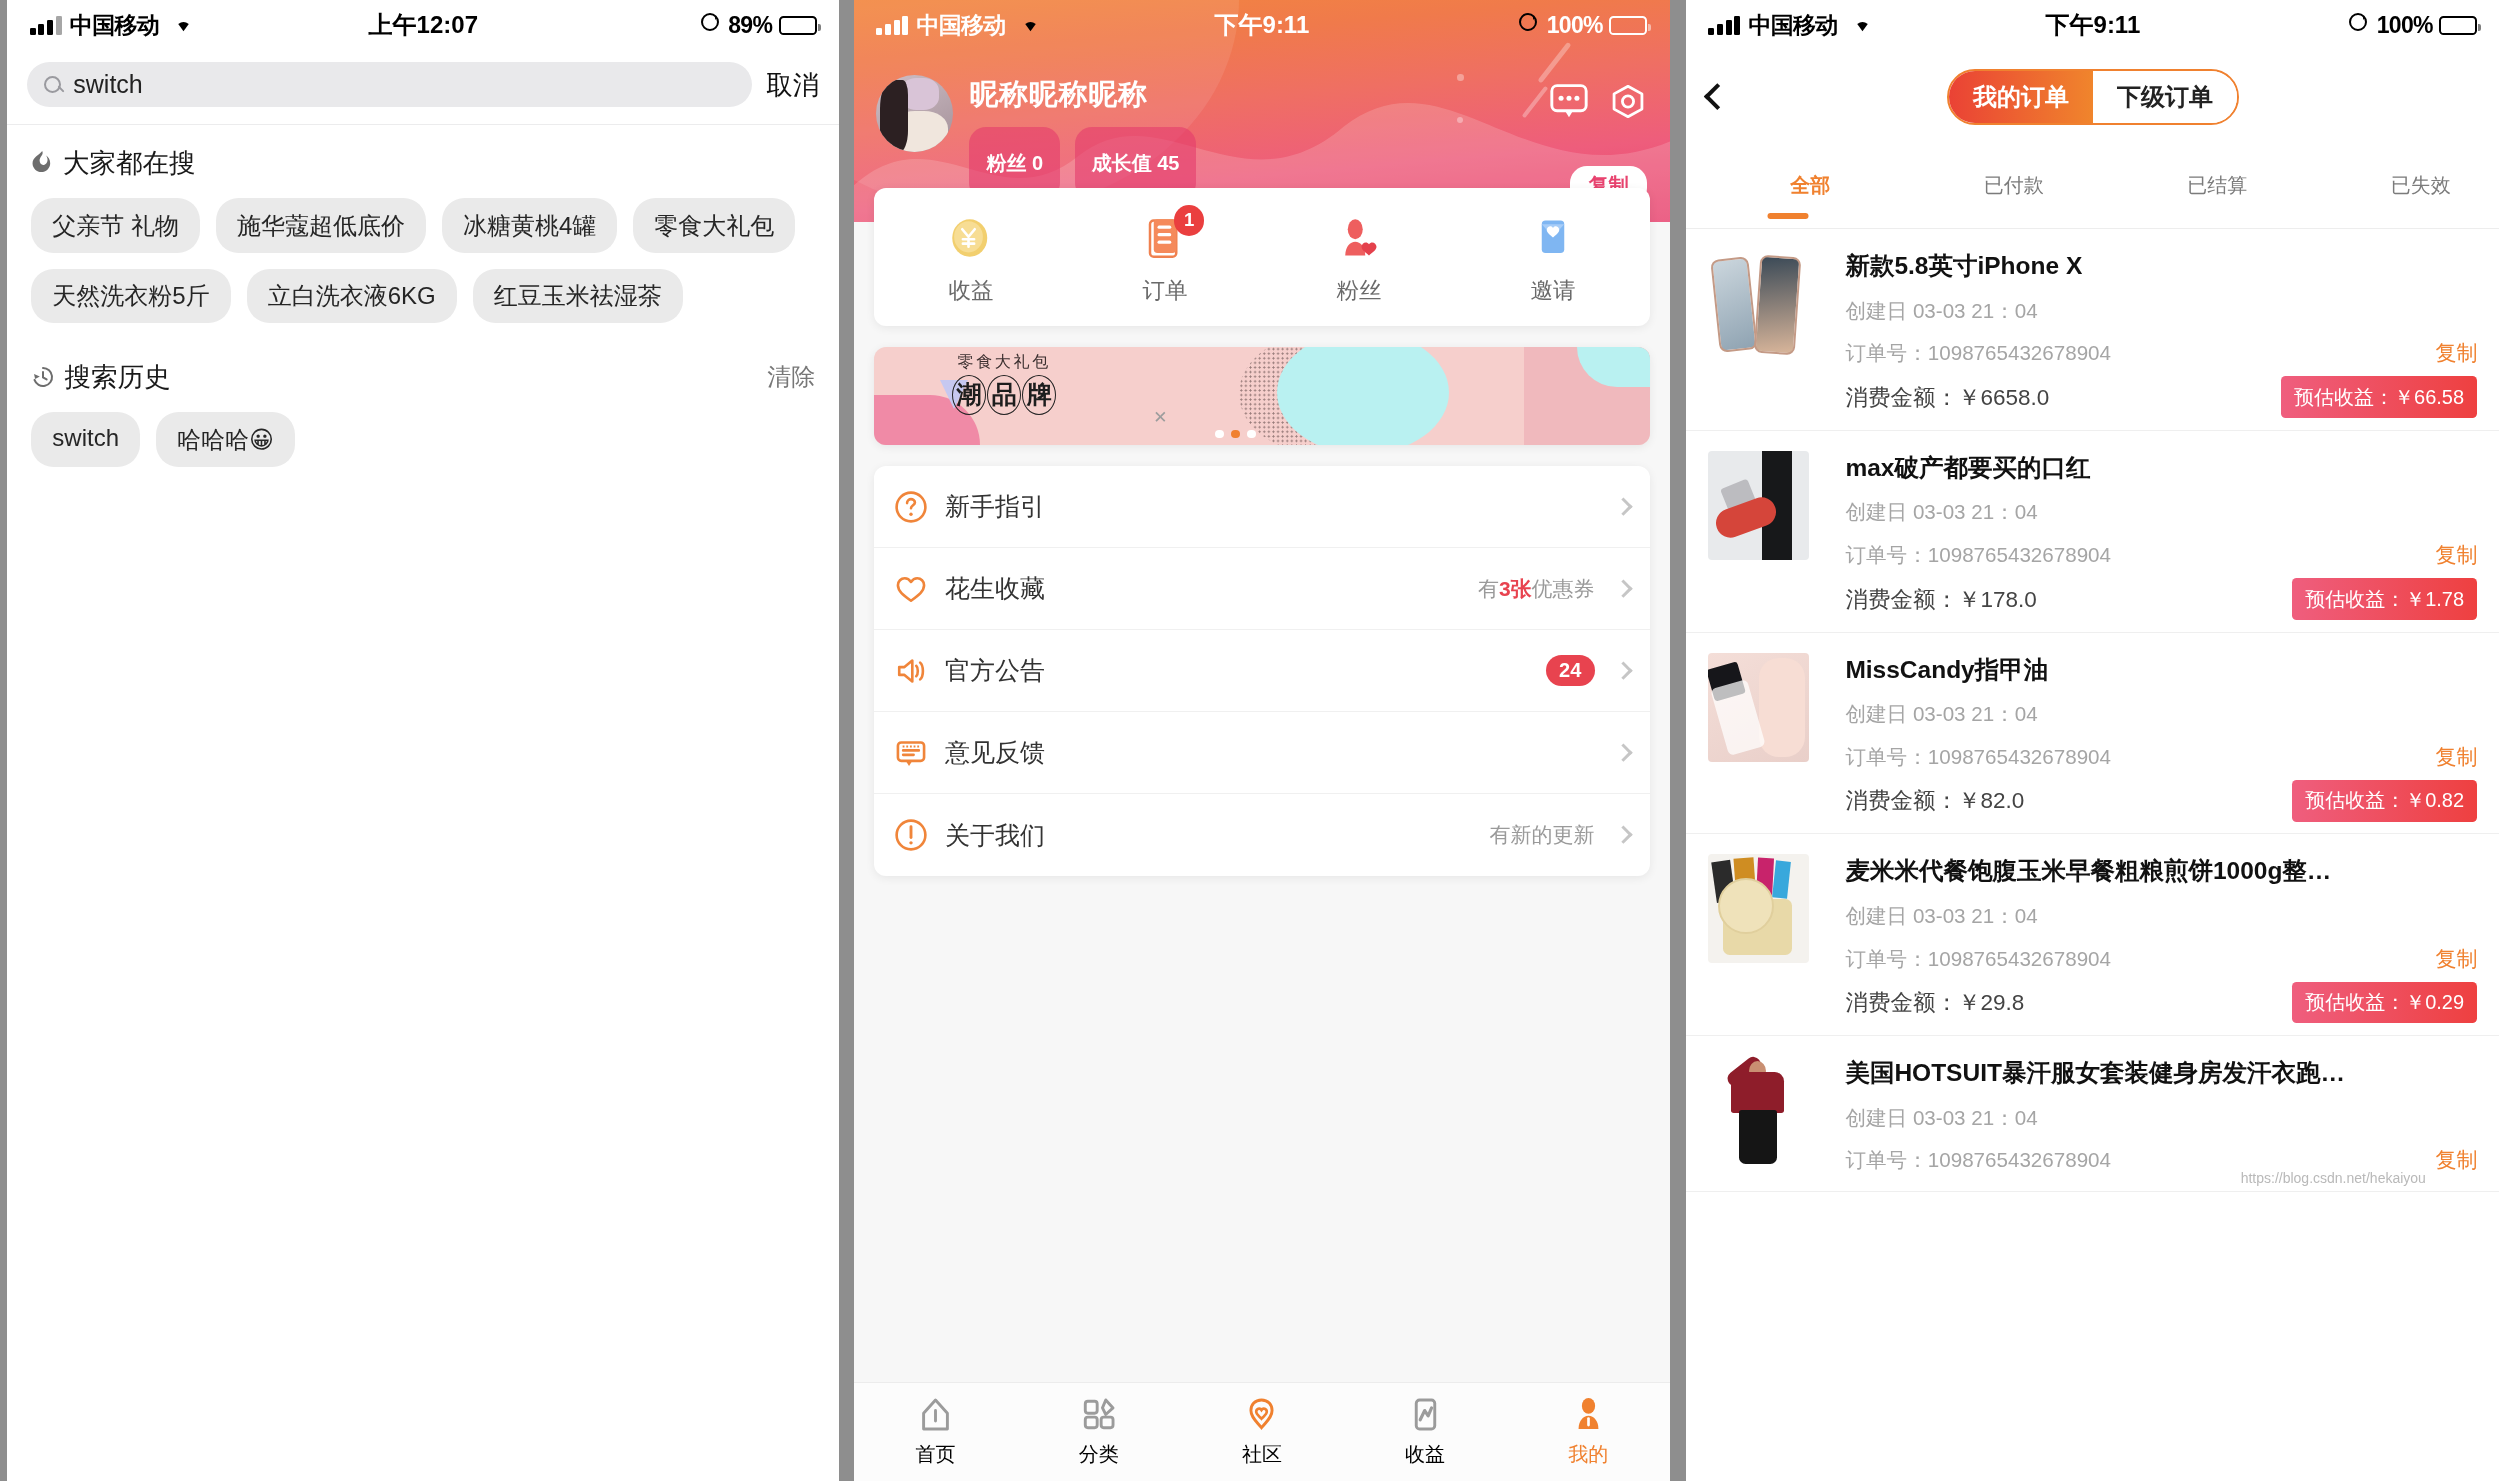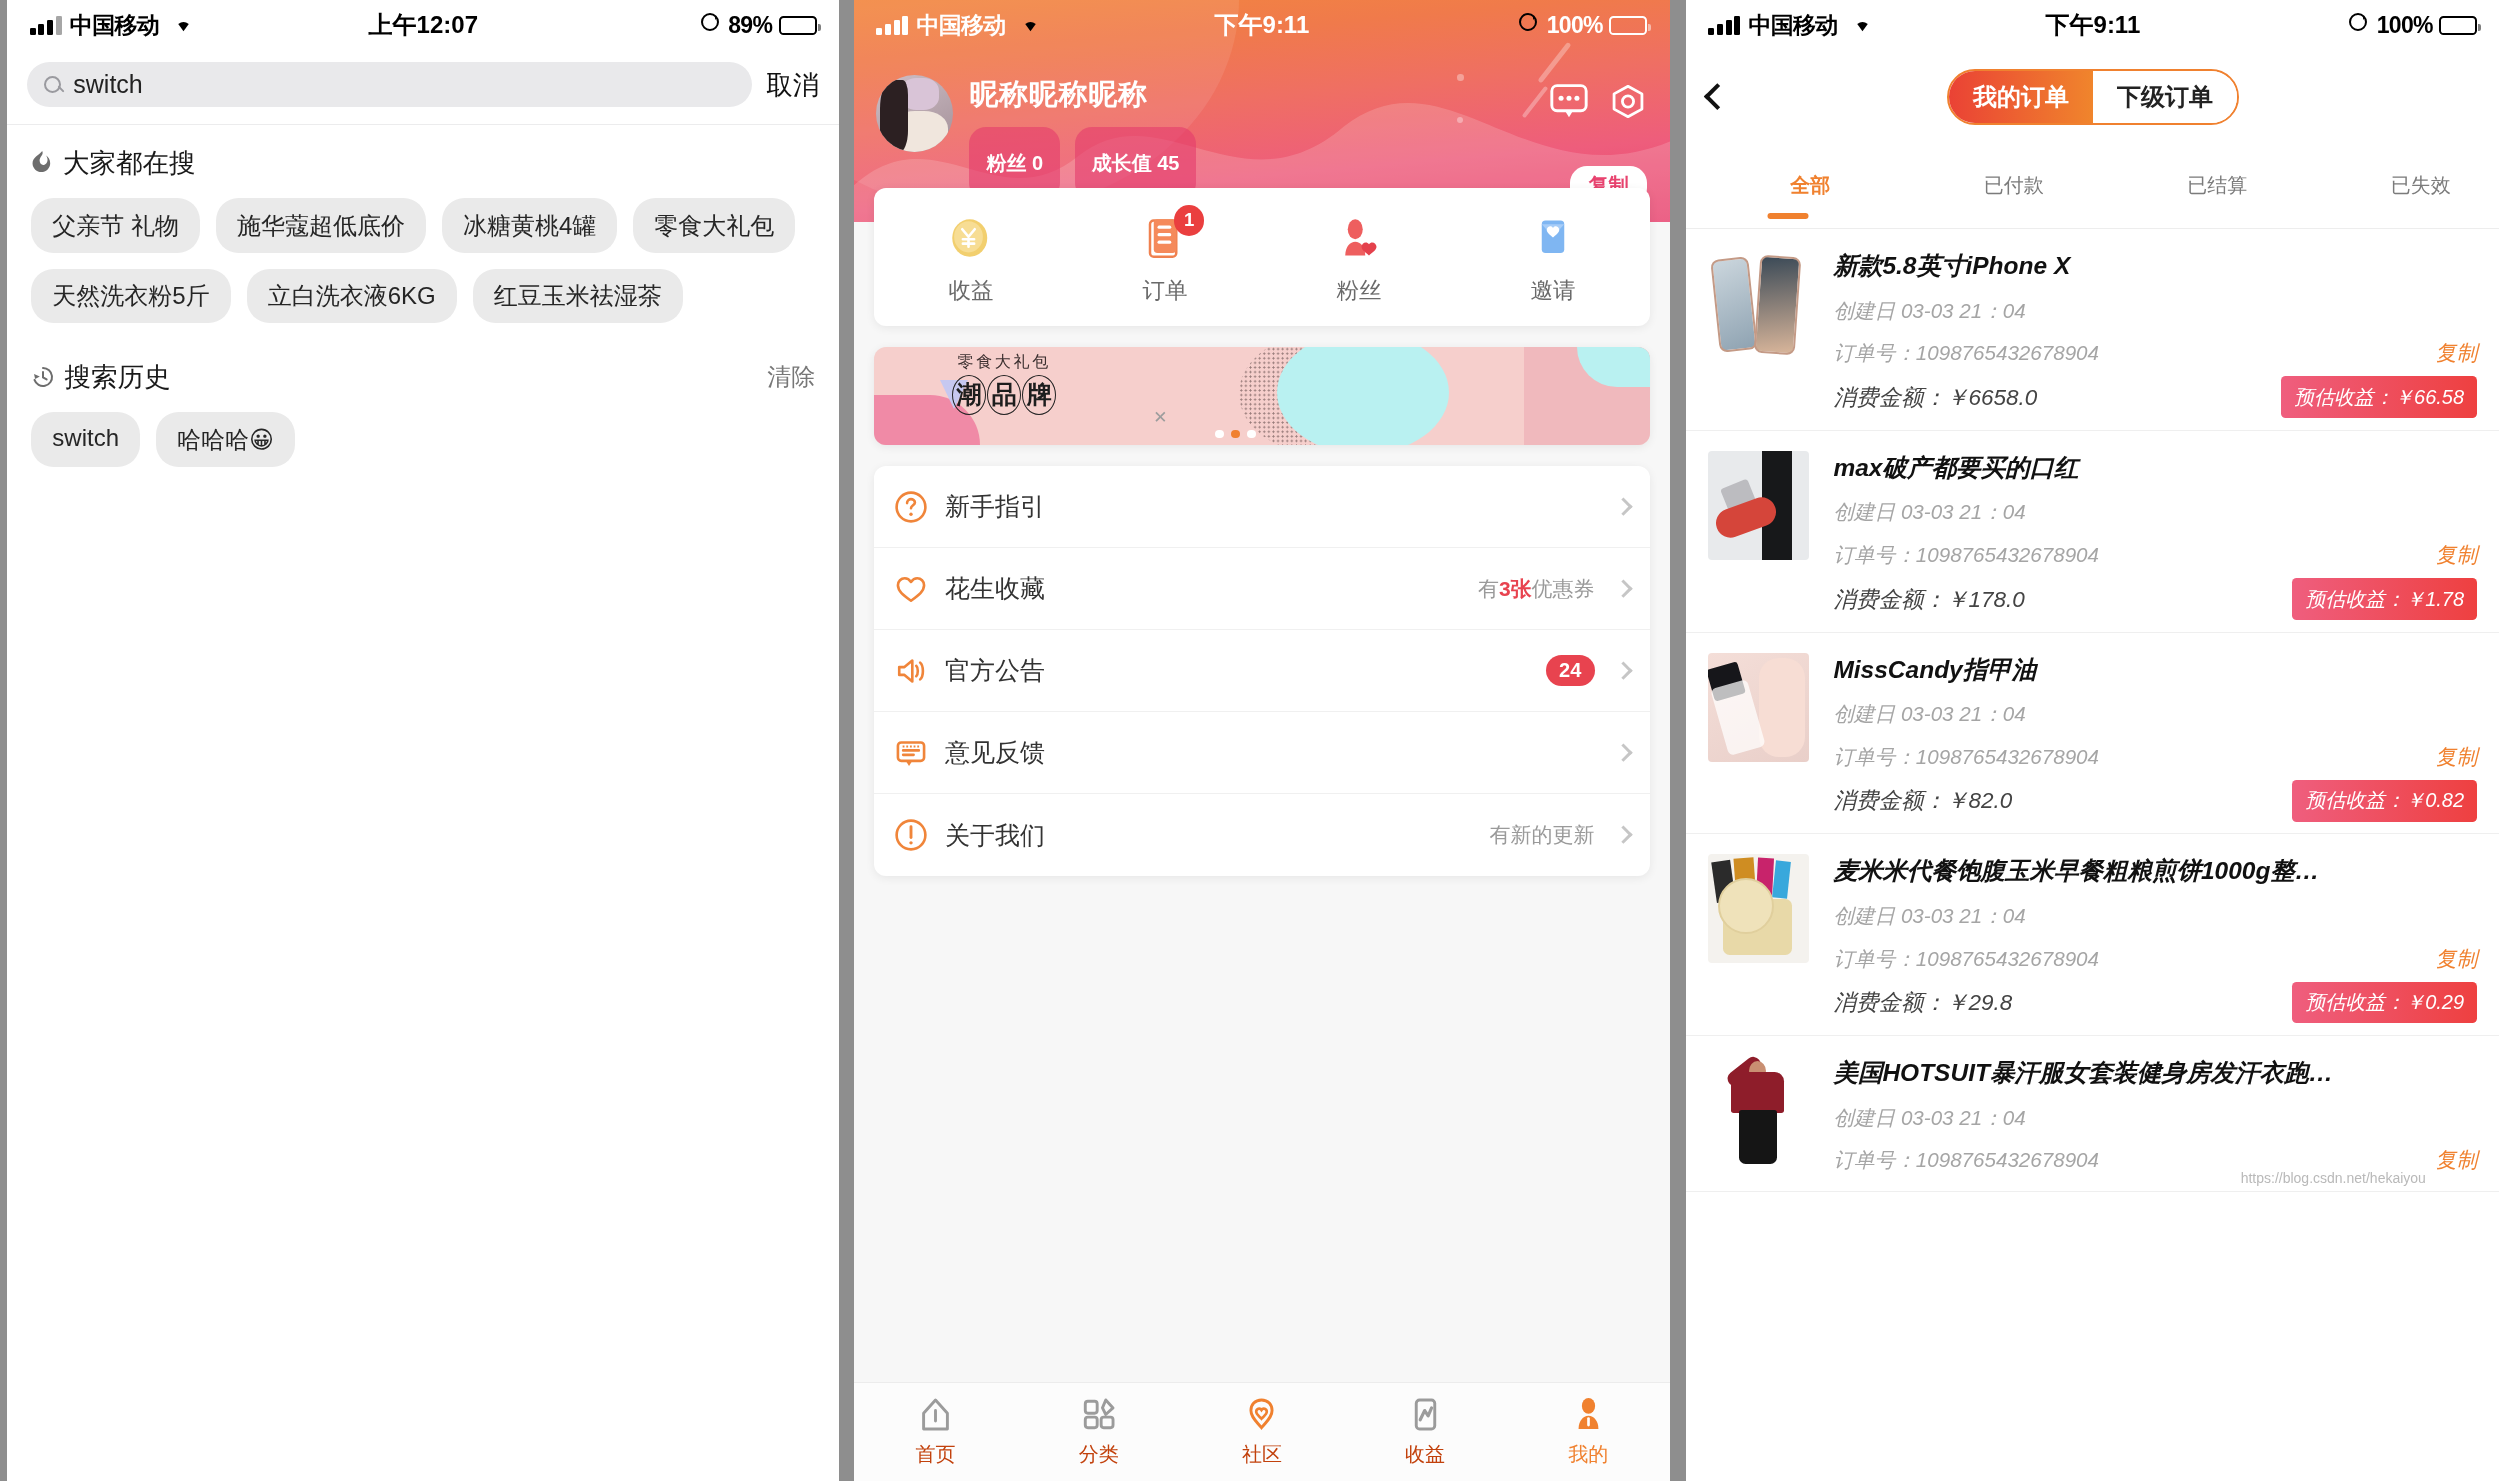--- a/index.html
+++ b/index.html
@@ -109,42 +109,42 @@
   .mrow .mlabel { font-size:25px; color:#333; margin-left:17px;}
   .mrow .mright { margin-left:auto; display:flex; align-items:center; gap:22px;}
   .mrow .mnote { font-size:21px; color:#9a9a9a;}
   .mrow .mnote b { color:#e8434f; font-weight:bold;}
   .mbadge { background:#e8434f; color:#fff; border-radius:16px; padding:4px 13.3px; font-size:20px; font-weight:bold;}
   .chev { width:13.3px; height:13.3px; border-right:3.3px solid #c6c6c6; border-bottom:3.3px solid #c6c6c6; transform:rotate(-45deg);}
 
   .tabbar { position:absolute; left:0; bottom:0; width:100%; height:99px; background:#fcfcfc; border-top:1.3px solid #ececec;
             display:flex; align-items:center; }
   .tb { flex:1; display:flex; flex-direction:column; align-items:center; gap:8px; }
-  .tb .tbl { font-size:20px; color:#c2410c; }
+  .tb .tbl { font-size:20px; color:#000000; }
   .tb.active .tbl { color:#f0812f; }
   .tb .tbi { width:37px; height:37px; }
 
   
   .p3 { background:#ffffff; }
   .navbar { height:93px; display:flex; align-items:center; padding:0 22.5px; position:relative; background:#fff;}
   .backarrow { width:18.6px; height:18.6px; border-left:4.6px solid #111; border-bottom:4.6px solid #111; transform:rotate(45deg); }
   .seg { position:absolute; left:50%; transform:translateX(-50%); display:flex; border-radius:29px; overflow:hidden;
          border:2px solid #f0812f; }
   .seg .s { font-size:24px; font-weight:bold; padding:10px 24px; }
   .seg .s.on { background:linear-gradient(90deg,#ea4235,#f0852c); color:#fff; }
   .seg .s.off { background:#fff; color:#222; }
   .ftabs { display:flex; height:86px; align-items:center; border-bottom:1.3px solid #ededed; }
   .ftab { flex:1; text-align:center; position:relative; font-size:20px; color:#7b7b7b;padding-left:45px;}
   .ftab.on { color:#f0812f; font-weight:bold;}
   .ftab.on::after { content:""; position:absolute; left:50%; transform:translateX(-50%); bottom:-20px; width:41px; height:6px;
                     background:#f0812f; border-radius:3.3px;}
   .olist { height:calc(1481px - 50px - 93px - 86px); overflow:hidden; }
   .ocard { display:flex; padding:20px 22.5px 17px 22.5px; border-bottom:1.3px solid #efefef; position:relative;}
   .othumb { width:101px; height:109px; flex:0 0 auto; border-radius:4px; overflow:hidden; position:relative; background:#f1f1f1;}
-  .oinfo { margin-left:24px; flex:1; position:relative;font-style:italic; }
+  .oinfo { margin-left:36px; flex:1; position:relative; }
   .otitle { font-size:24.5px; color:#111; font-weight:bold; white-space:nowrap; overflow:hidden; text-overflow:ellipsis; max-width:583px;}
   .ometa { font-size:20.6px; color:#a5a5a5; margin-top:14.6px; }
   .orow { display:flex; align-items:center; margin-top:14.6px;}
   .oamount { font-size:22.5px; color:#444;}
   .ocopy { position:absolute; right:0; font-size:21px; color:#f0812f; }
   .obadge { position:absolute; right:0; background:linear-gradient(90deg,#ef5e7e,#ee4040); color:#fff; font-size:20px;
             border-radius:4.6px; padding:7.3px 13.3px; white-space:nowrap;}
   .row-copy { position:relative; }
   .row-amt { position:relative; }
 

